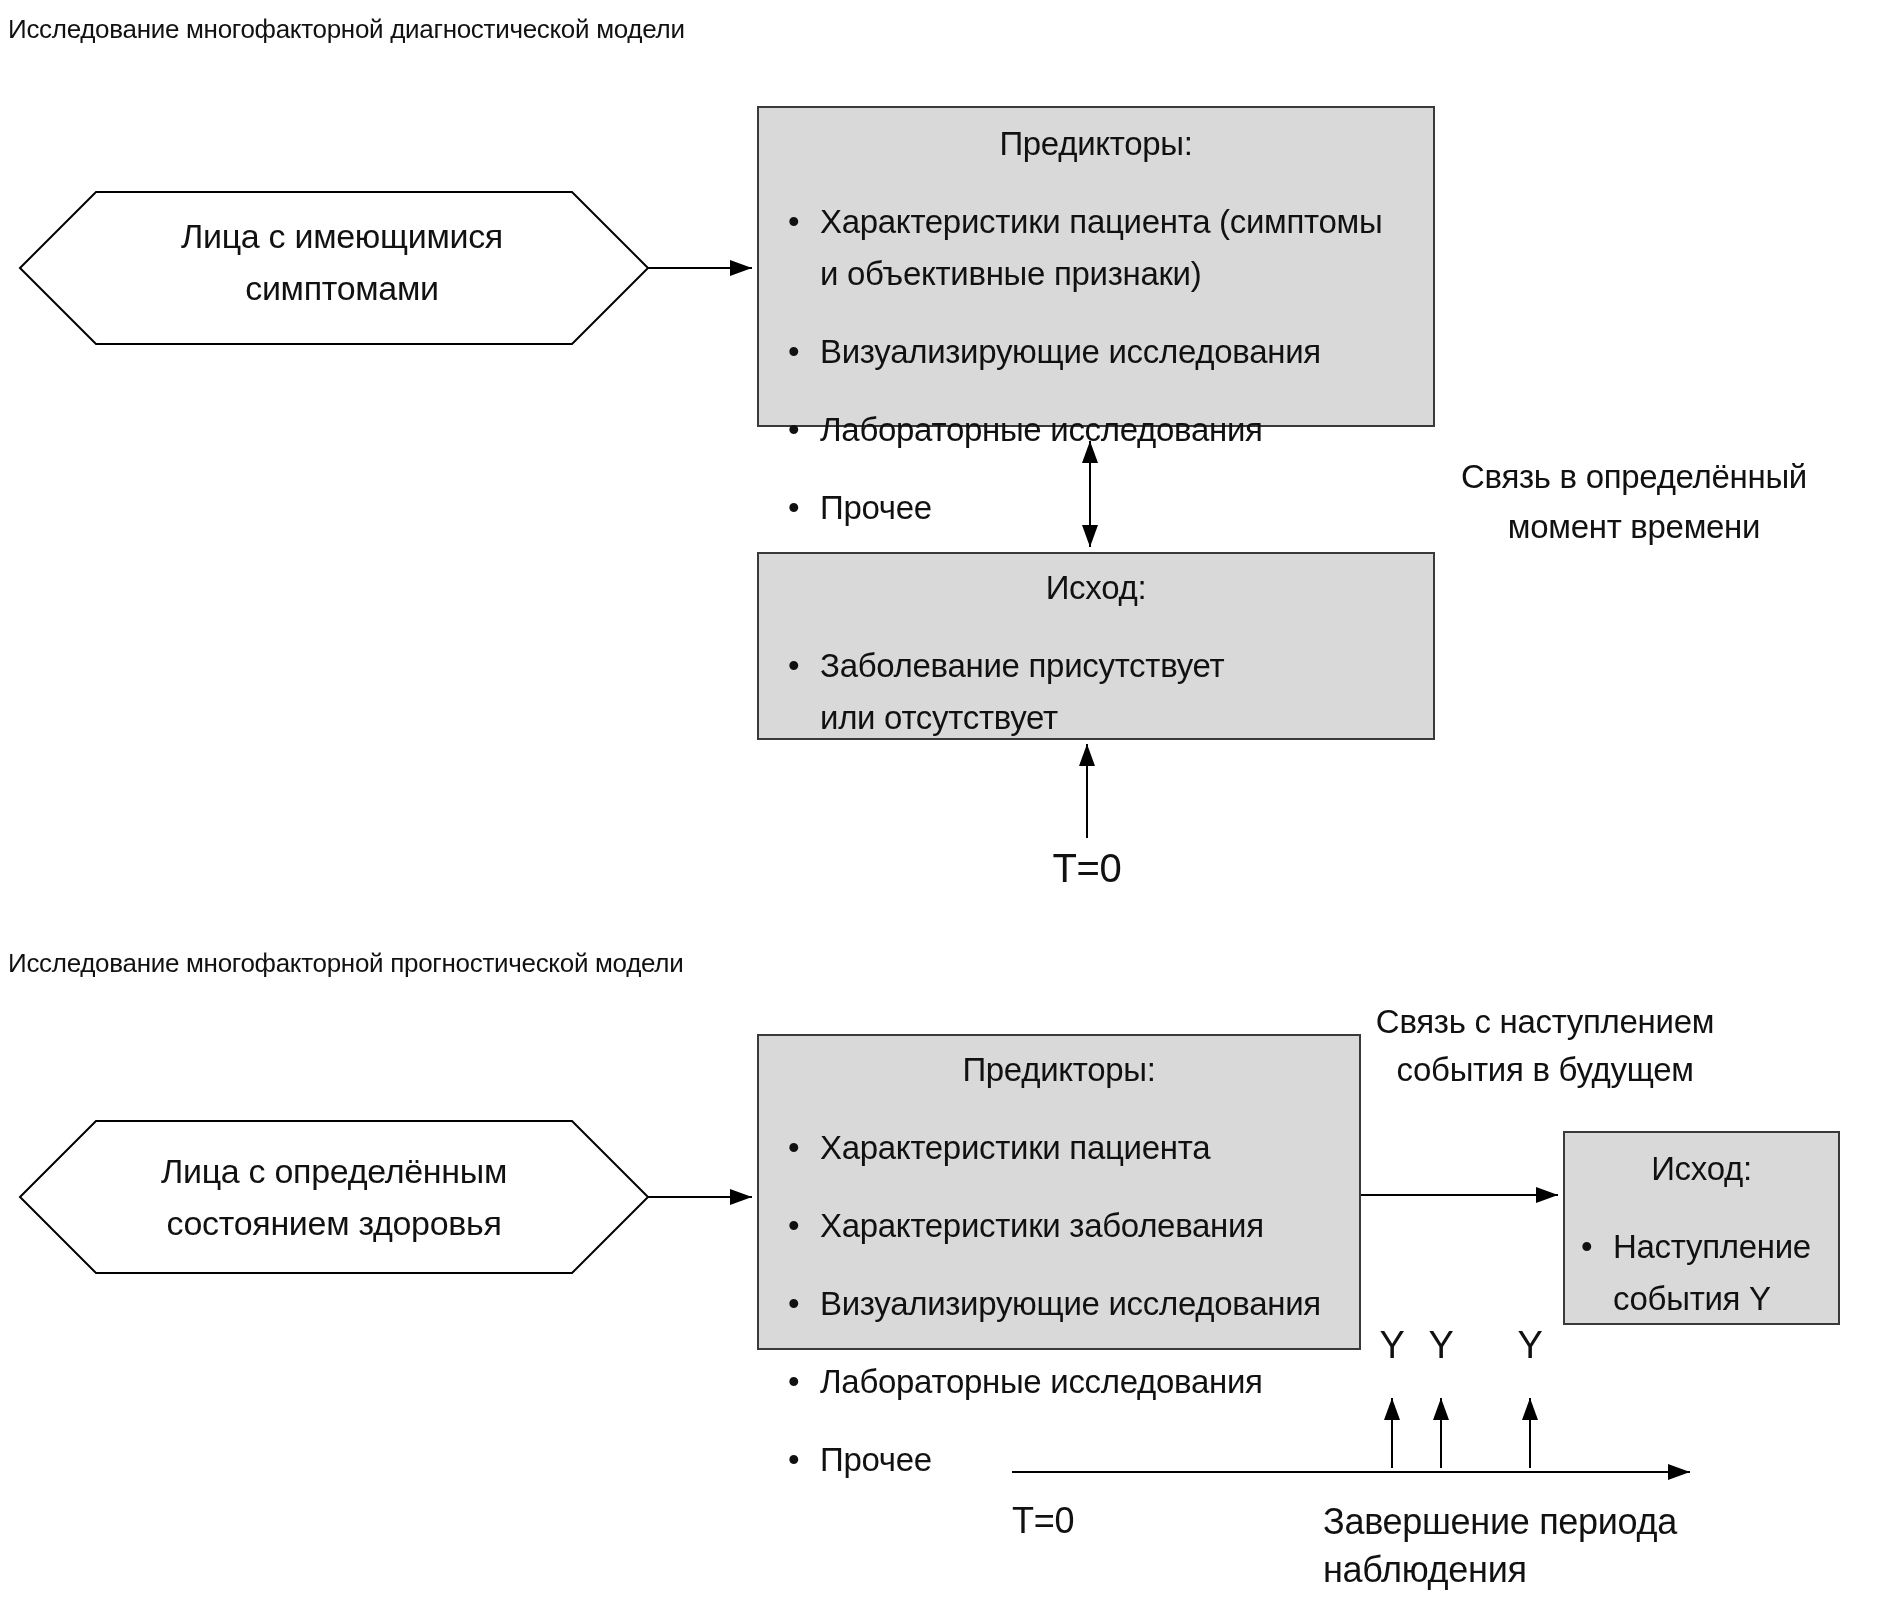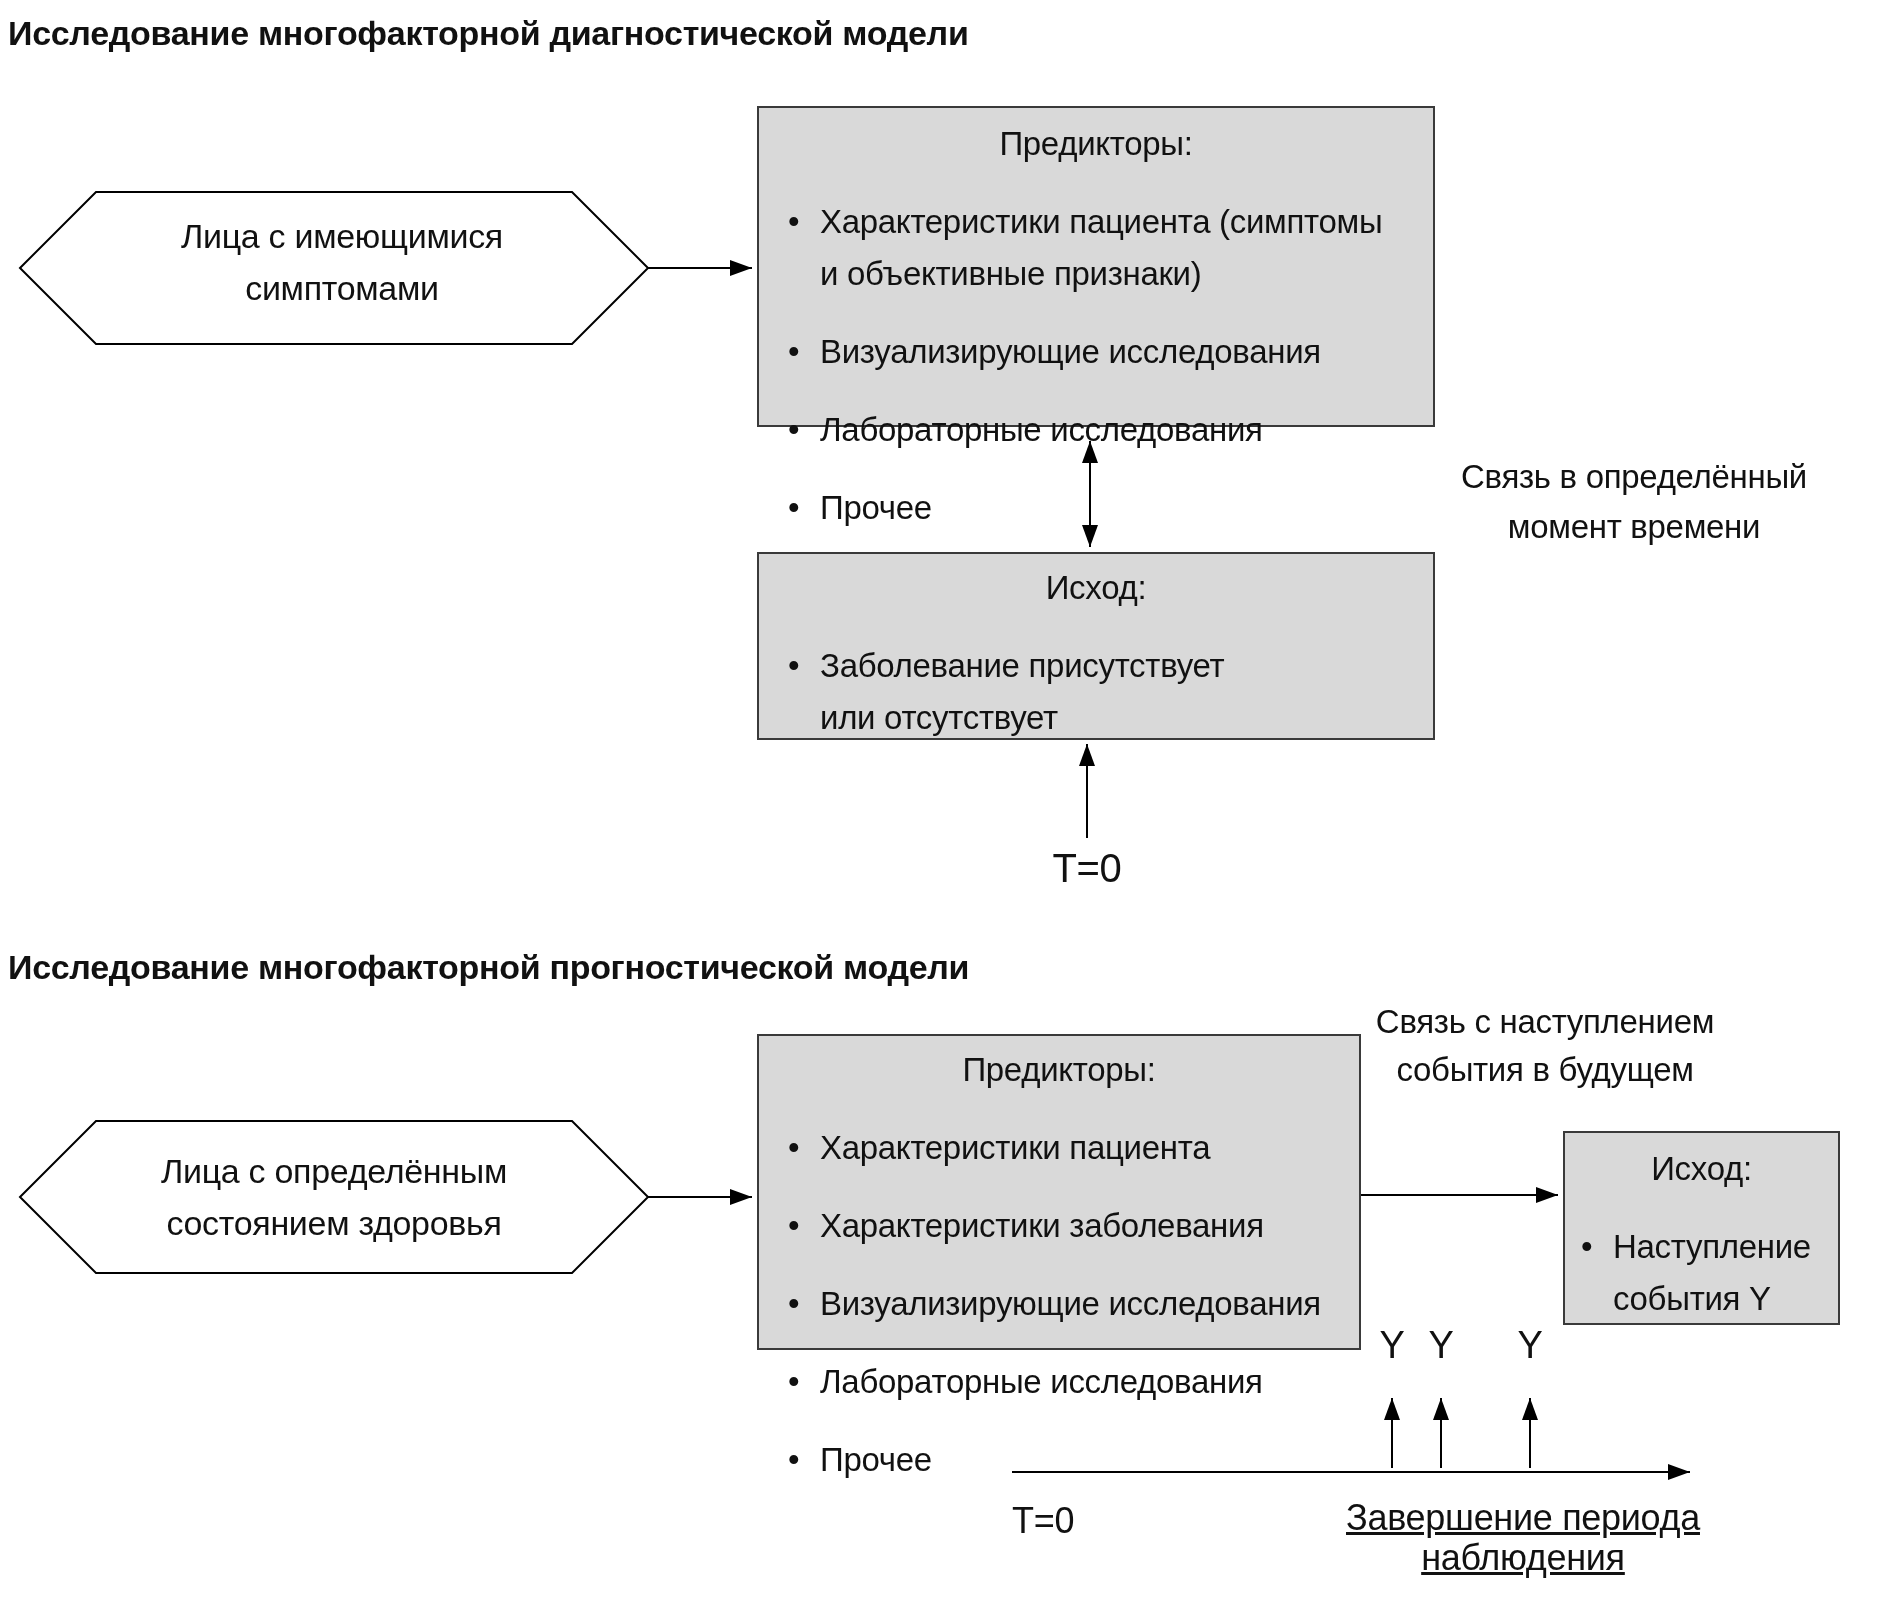--- a/index.html
+++ b/index.html
@@ -17,21 +17,21 @@
     color:var(--text);
     letter-spacing:-0.3px;
     overflow:hidden;
   }
   svg.shapes{position:absolute;left:0;top:0;width:1883px;height:1602px;}
   svg.shapes line{stroke:var(--line);stroke-width:2px;}
   svg.shapes polygon.hex{fill:#ffffff;stroke:var(--line);stroke-width:2px;}
 
   .section-title{
     position:absolute;
-    font-size:34px;font-weight:bold;
+    font-size:26px;font-weight:normal;
     white-space:nowrap;
   }
   .hex-text{
     position:absolute;
     display:flex;align-items:center;justify-content:center;
     text-align:center;white-space:pre-line;
     font-size:34px;line-height:52px;
   }
   .gbox{
     position:absolute;box-sizing:border-box;
@@ -48,22 +48,22 @@
   .li-text{font-size:33px;line-height:52px;white-space:pre-line;}
 
   .float-label{
     position:absolute;text-align:center;white-space:pre-line;
     font-size:33px;line-height:50px;
   }
   .time-label{position:absolute;white-space:nowrap;}
   .t0-top{font-size:40px;width:120px;text-align:center;}
   .t0-bottom{font-size:36px;}
   .end-label{
-    position:absolute;text-align:center;white-space:pre-line;
-    font-size:36px;line-height:40px;text-decoration:underline;
+    position:absolute;text-align:left;white-space:pre-line;
+    font-size:36px;line-height:48px;
   }
   .y-marker{
     position:absolute;width:60px;text-align:center;
     font-size:38px;line-height:46px;
   }
 </style>
 </head>
 <body>
 
 <div class="canvas">

